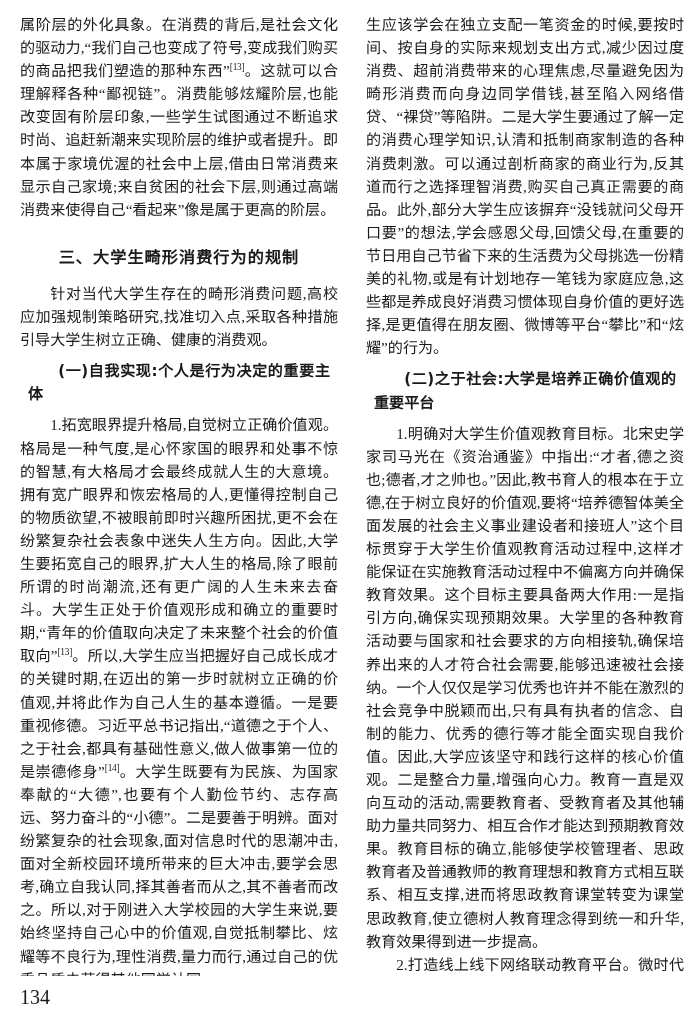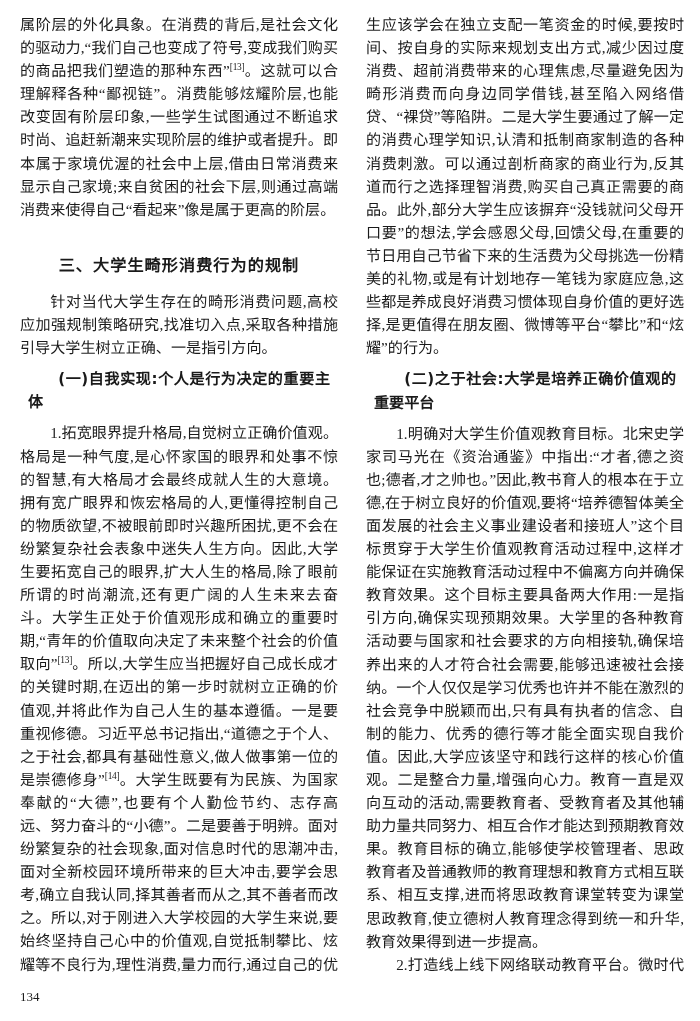--- a/index.html
+++ b/index.html
@@ -53,21 +53,21 @@
     letter-spacing: 0px;
     word-break: break-all;
   }
   .para.cont { text-indent: 0; }
 
   .h-section {
     font-size: 16.2px;
     line-height: 23.1px;
     font-weight: bold;
     text-align: center;
-    margin: 32px 0 14px 0;
+    margin: 24px 0 14px 0;
     letter-spacing: 1px;
     font-family: "DejaVu Sans", "Liberation Sans", sans-serif;
   }
 
   .h-sub {
     font-size: 15.1px;
     line-height: 23.1px;
     font-weight: bold;
     text-align: justify;
     text-justify: inter-ideograph;
@@ -81,40 +81,40 @@
     font-size: 9.4px;
     line-height: 0;
     vertical-align: super;
     letter-spacing: -0.3px;
   }
 
   #folio {
     position: absolute;
     left: 20px;
     top: 988px;
-    font-size: 13px;
+    font-size: 20px;
     line-height: 18px;
     font-family: "Liberation Serif", "DejaVu Serif", serif;
     color: #1a1a1a;
   }
 </style>
 </head>
 <body>
 
 <div id="page">
 
   <div id="columns">
 
     <div class="column col-left">
 
       <p class="para cont"><span>属阶层的外化具象。在消费的背后,是社会文化的驱动力,“我们自己也变成了符号,变成我们购买的商品把我们塑造的那种东西”</span><sup class="fn">[13]</sup><span>。这就可以合理解释各种“鄙视链”。消费能够炫耀阶层,也能改变固有阶层印象,一些学生试图通过不断追求时尚、追赶新潮来实现阶层的维护或者提升。即本属于家境优渥的社会中上层,借由日常消费来显示自己家境;来自贫困的社会下层,则通过高端消费来使得自己“看起来”像是属于更高的阶层。</span></p>
 
       <h2 class="h-section">三、大学生畸形消费行为的规制</h2>
 
-      <p class="para">针对当代大学生存在的畸形消费问题,高校应加强规制策略研究,找准切入点,采取各种措施引导大学生树立正确、一是指引方向。</p>
+      <p class="para">针对当代大学生存在的畸形消费问题,高校应加强规制策略研究,找准切入点,采取各种措施引导大学生树立正确、健康的消费观。</p>
 
       <p class="h-sub">(一)自我实现:个人是行为决定的重要主体</p>
 
       <p class="para"><span>1.拓宽眼界提升格局,自觉树立正确价值观。格局是一种气度,是心怀家国的眼界和处事不惊的智慧,有大格局才会最终成就人生的大意境。拥有宽广眼界和恢宏格局的人,更懂得控制自己的物质欲望,不被眼前即时兴趣所困扰,更不会在纷繁复杂社会表象中迷失人生方向。因此,大学生要拓宽自己的眼界,扩大人生的格局,除了眼前所谓的时尚潮流,还有更广阔的人生未来去奋斗。大学生正处于价值观形成和确立的重要时期,“青年的价值取向决定了未来整个社会的价值取向”</span><sup class="fn">[13]</sup><span>。所以,大学生应当把握好自己成长成才的关键时期,在迈出的第一步时就树立正确的价值观,并将此作为自己人生的基本遵循。一是要重视修德。习近平总书记指出,“道德之于个人、之于社会,都具有基础性意义,做人做事第一位的是崇德修身”</span><sup class="fn">[14]</sup><span>。大学生既要有为民族、为国家奉献的“大德”,也要有个人勤俭节约、志存高远、努力奋斗的“小德”。二是要善于明辨。面对纷繁复杂的社会现象,面对信息时代的思潮冲击,面对全新校园环境所带来的巨大冲击,要学会思考,确立自我认同,择其善者而从之,其不善者而改之。所以,对于刚进入大学校园的大学生来说,要始终坚持自己心中的价值观,自觉抵制攀比、炫耀等不良行为,理性消费,量力而行,通过自己的优秀品质去获得其他同学认同。</span></p>
 
       <p class="para">2.增强自我控制能力,养成良好消费习惯。大学生是站在社会边缘的“准社会人”,大学生活是离开父母学会独立生活培养社会能力的重要阶段。大学校园的相对独立自由,对大学生学会自我控制特别是经济消费自我控制是一个重要考验。一是大学</p>
 
     </div>
 
     <div class="column col-right">

